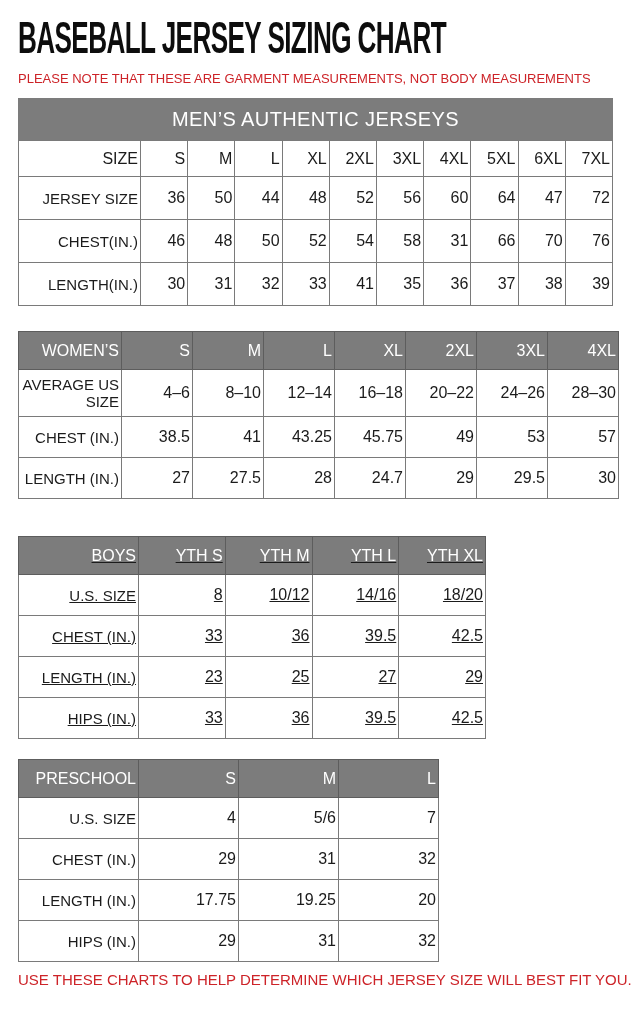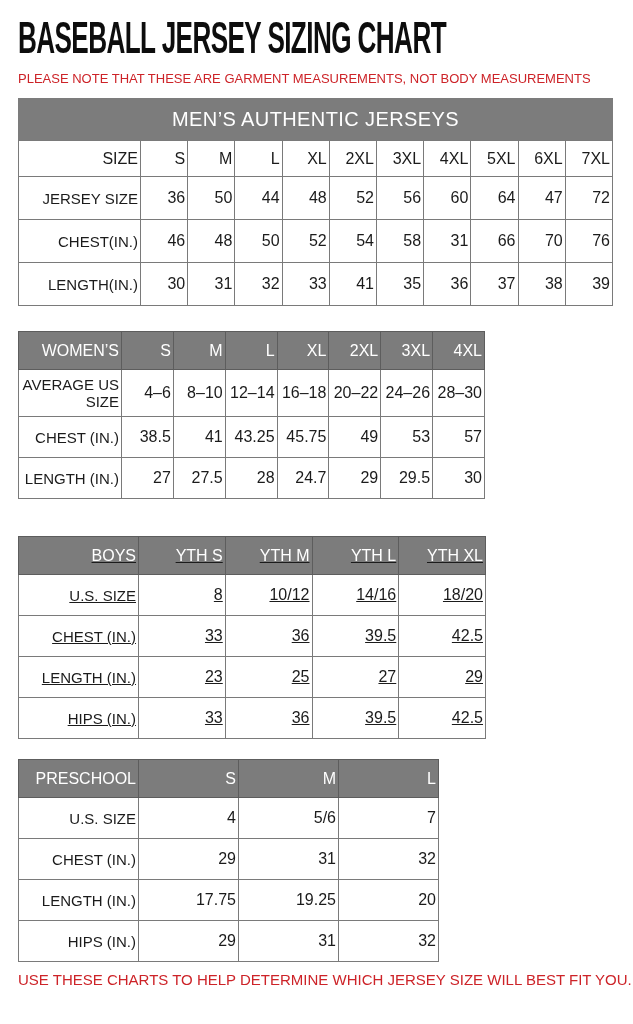--- a/index.html
+++ b/index.html
@@ -38,21 +38,21 @@
   .gray-head thead th {
     background: #7c7c7c; color: #ffffff;
     border-color: #5d5d5d; font-size: 16px;
   }
   
   .tbl-mens { width: 595px; }
   .tbl-mens thead th:first-child { width: 122px; }
   .tbl-mens thead th { height: 36px; }
   .tbl-mens tbody th, .tbl-mens tbody td { height: 43px; }
   
-  .tbl-womens { width: 467px; margin-top: 25px; }
+  .tbl-womens { width: 601px; margin-top: 25px; }
   .tbl-womens thead th:first-child { width: 103px; }
   .tbl-womens thead th { height: 38px; }
   .tbl-womens tbody th, .tbl-womens tbody td { height: 41px; }
   .tbl-womens tbody tr:first-child th,
   .tbl-womens tbody tr:first-child td { height: 47px; }
   
   .tbl-boys { width: 468px; margin-top: 37px; text-decoration: underline; }
   .tbl-boys thead th:first-child { width: 120px; }
   .tbl-boys thead th { height: 38px; }
   .tbl-boys tbody th, .tbl-boys tbody td { height: 41px; }

